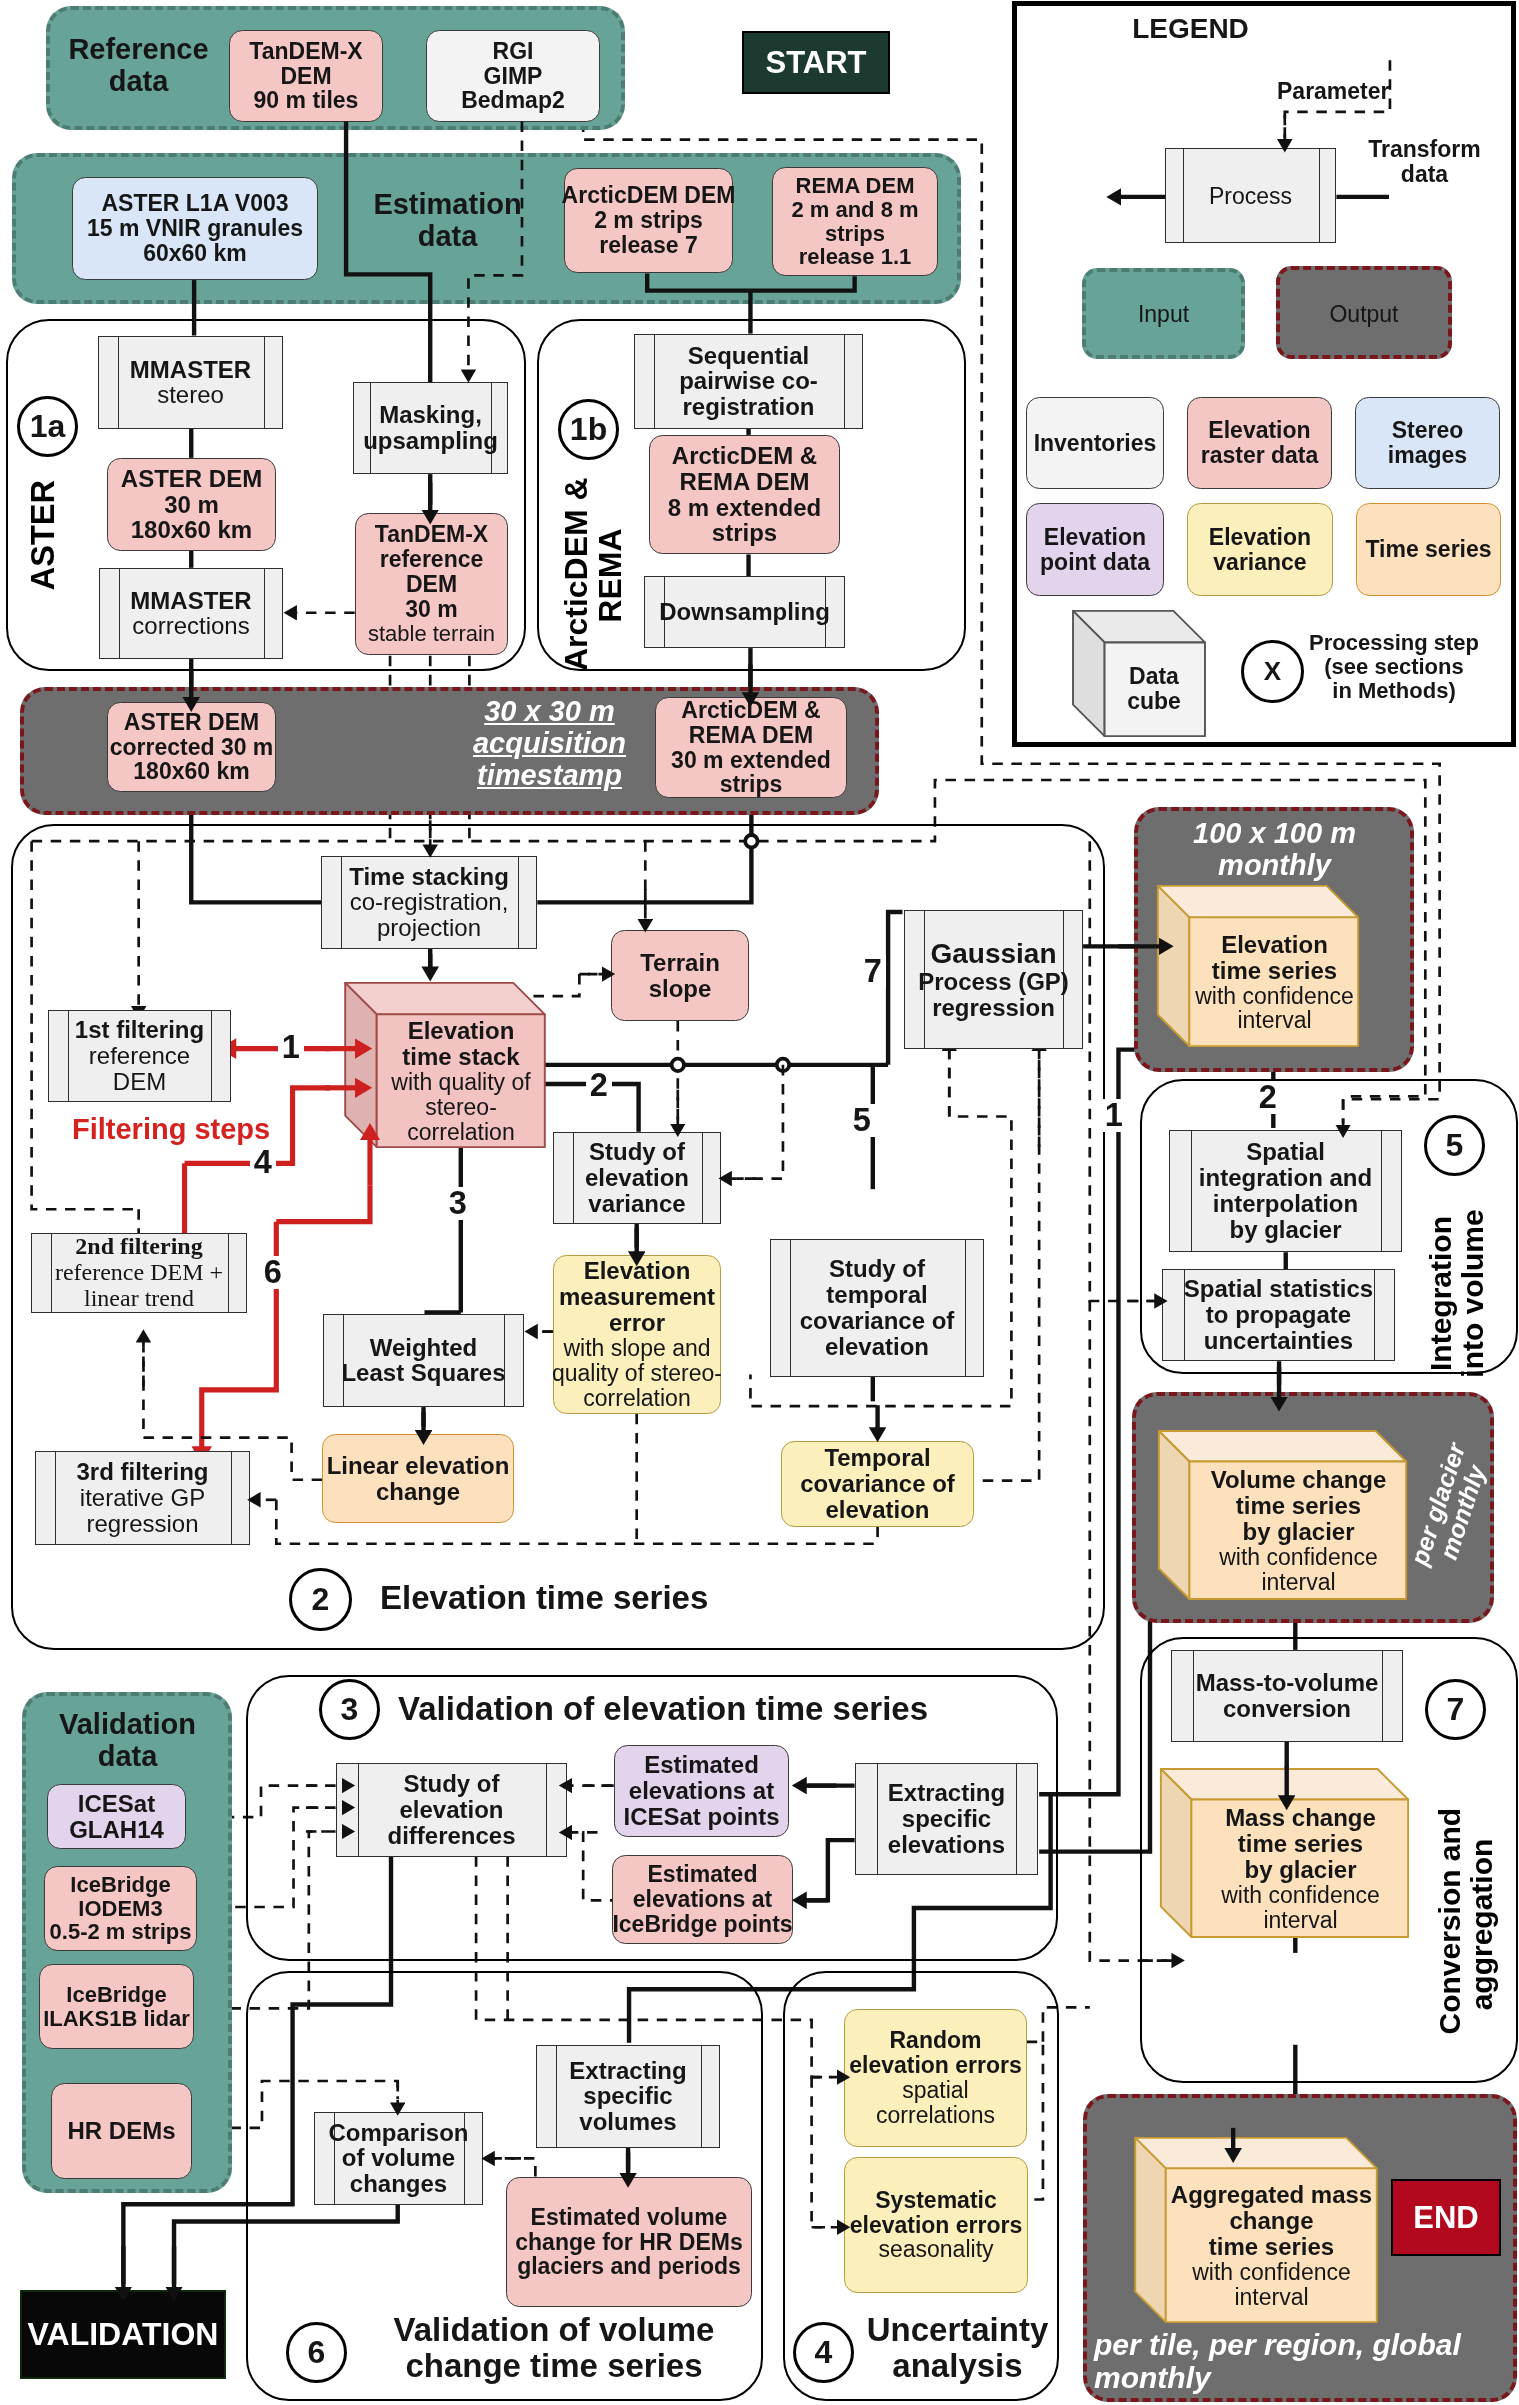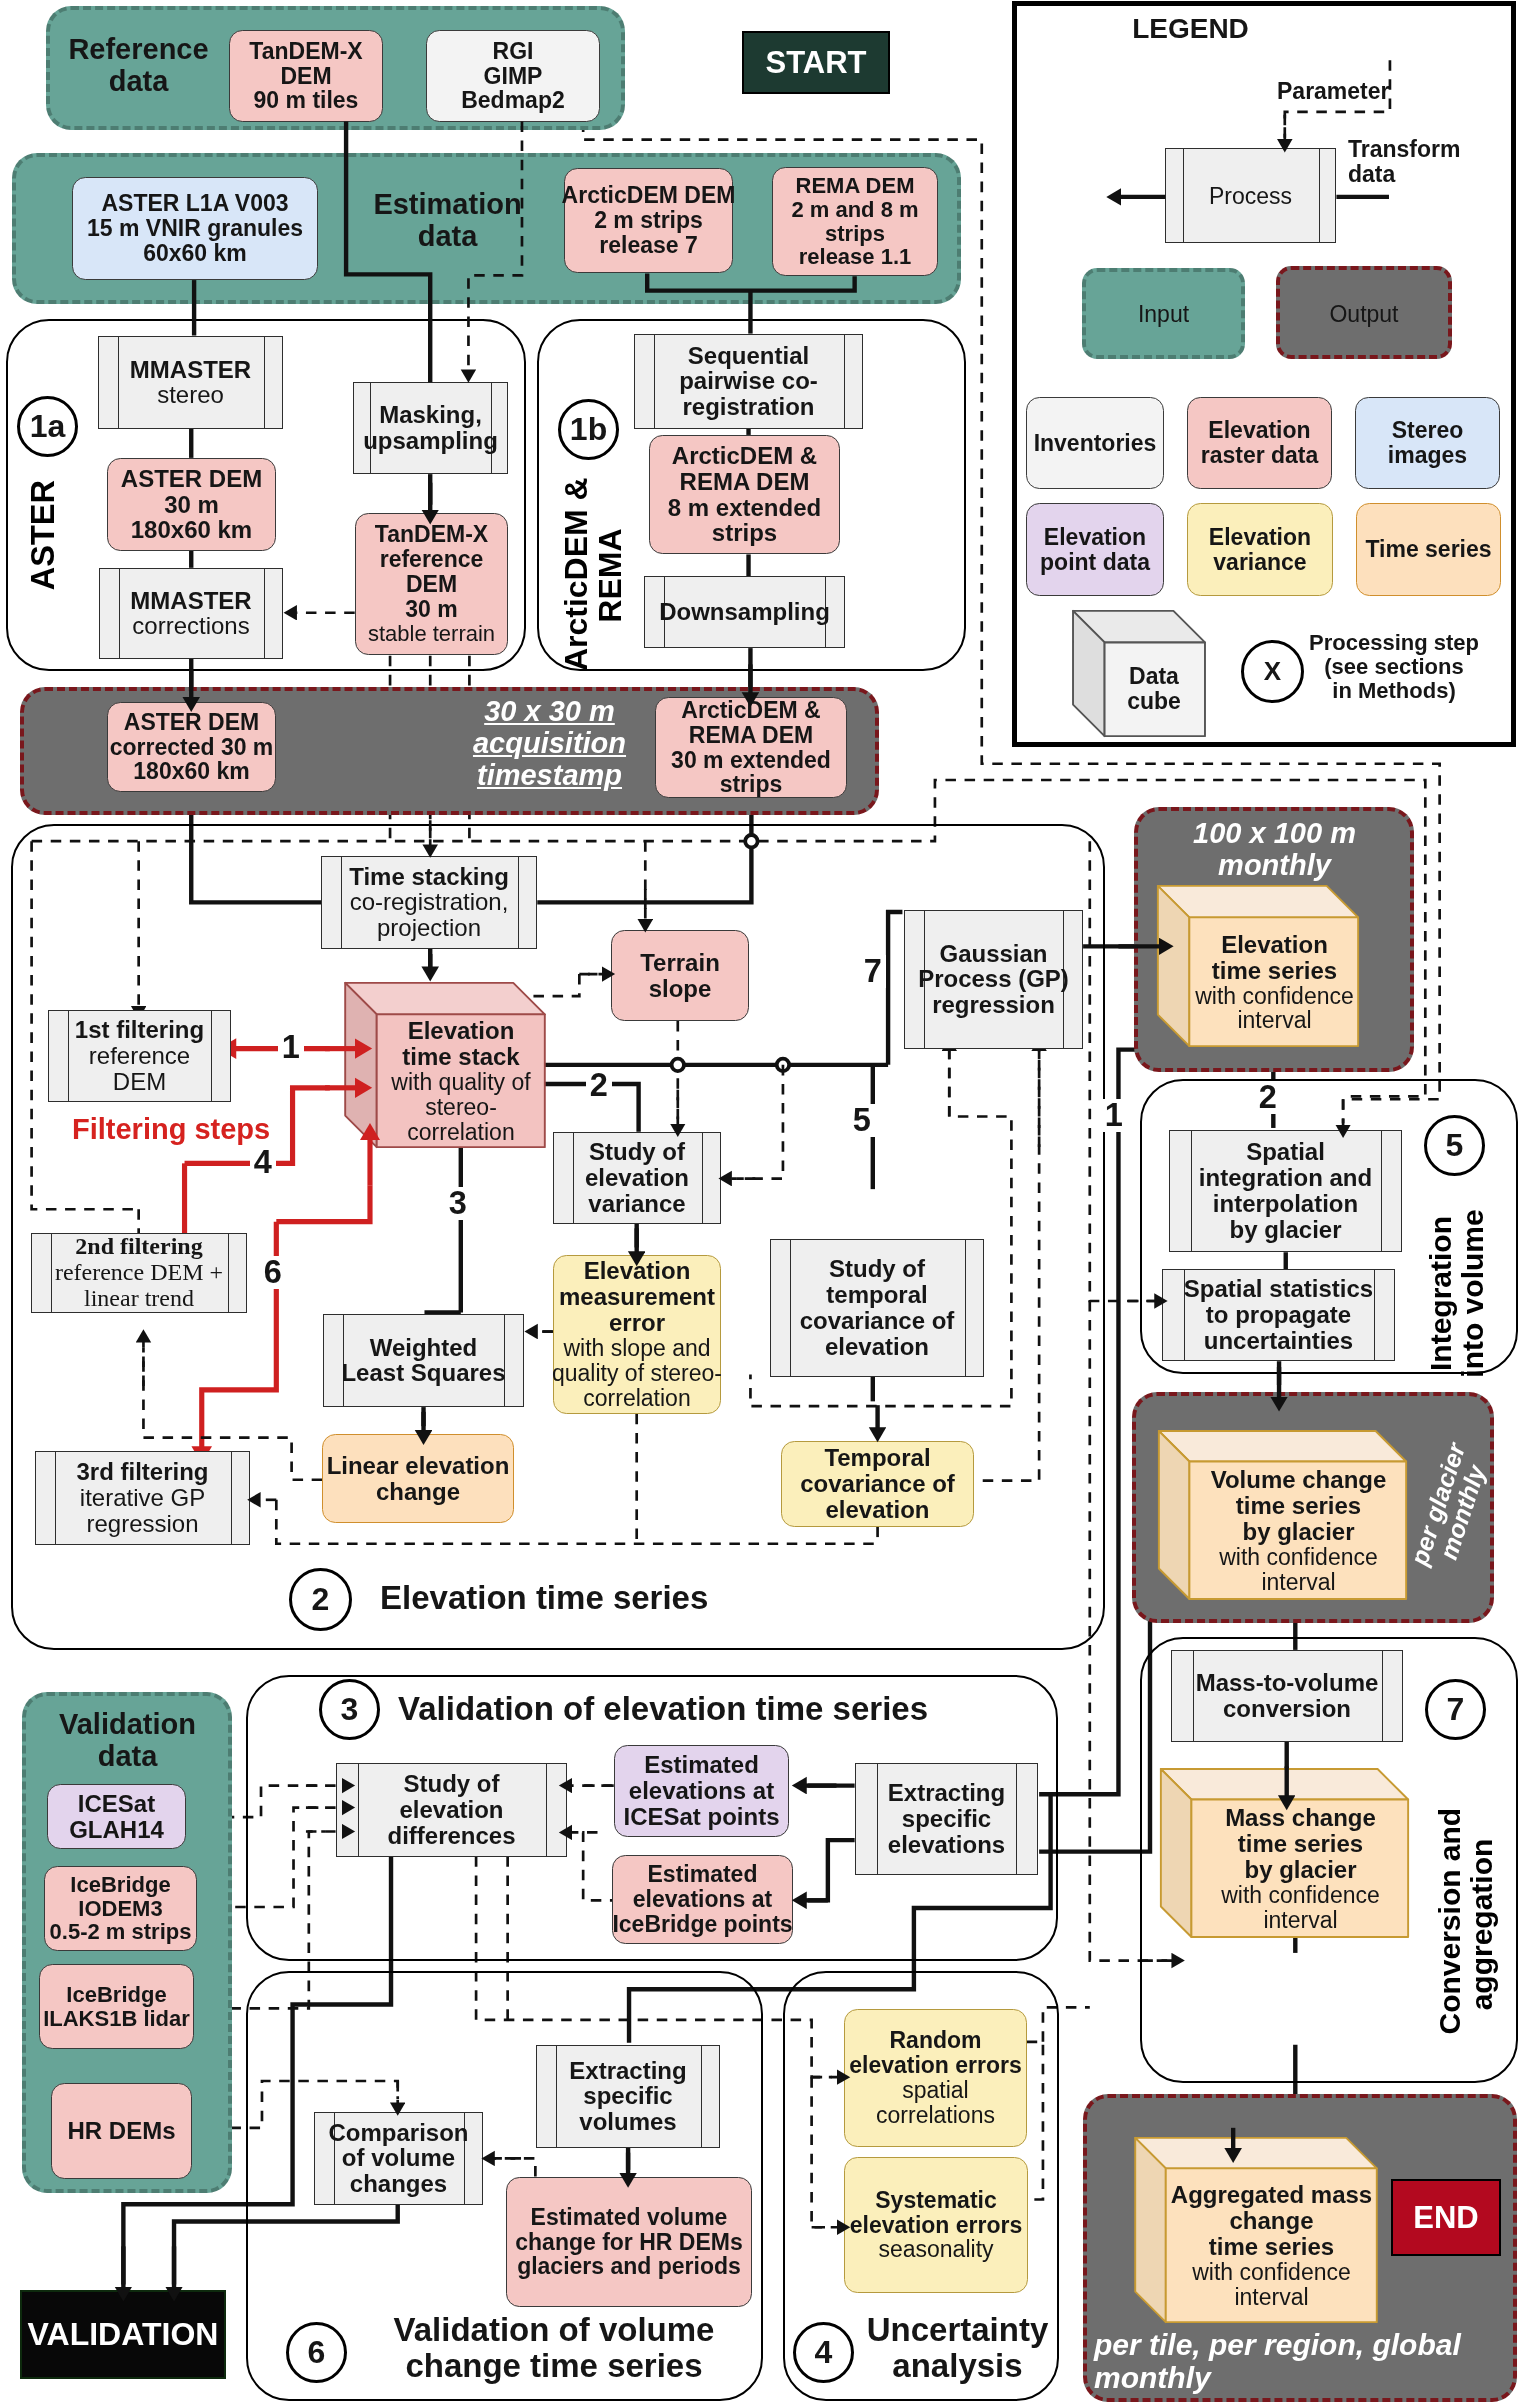--- a/index.html
+++ b/index.html
@@ -343,21 +343,21 @@
 <div class="b" style="font-size:24px">measurement</div>
 <div class="b" style="font-size:24px">error</div>
 <div style="font-size:23px">with slope and</div>
 <div style="font-size:23px">quality of stereo-</div>
 <div style="font-size:23px">correlation</div>
 </div>
 <div class="proc" style="left:904px;top:910px;width:179px;height:139px;">
 <i class="bar" style="left:19px"></i>
 <i class="bar" style="left:158px"></i>
 <div class="txt">
-<div class="b" style="font-size:24px">Gaussian</div>
+<div class="b" style="font-size:28px">Gaussian</div>
 <div class="b" style="font-size:24px">Process (GP)</div>
 <div class="b" style="font-size:24px">regression</div>
 </div>
     </div>
 <div class="proc" style="left:770px;top:1239px;width:214px;height:138px;">
 <i class="bar" style="left:19px"></i>
 <i class="bar" style="left:194px"></i>
 <div class="txt">
 <div class="b" style="font-size:24px">Study of</div>
 <div class="b" style="font-size:24px">temporal</div>
@@ -617,21 +617,21 @@
 <div class="abs legendbox" style="left:1012px;top:1px;width:504px;height:746px;"></div>
 <div class="abs" style="left:1013px;top:13.4px;width:355px;text-align:center;font-size:28px;font-weight:bold;"><span>LEGEND</span></div>
 <div class="abs" style="left:1277px;top:78px;width:115px;font-size:23px;font-weight:bold;"><span>Parameter</span></div>
 <div class="proc" style="left:1165px;top:148px;width:171px;height:95px;">
 <i class="bar" style="left:17px"></i>
 <i class="bar" style="left:153px"></i>
 <div class="txt">
 </div>
     </div>
 <div class="abs" style="left:1165px;top:183px;width:171px;text-align:center;font-size:23px;"><span>Process</span></div>
-<div class="abs" style="left:1348px;top:137px;width:153px;text-align:left;font-size:23px;line-height:1.1;">
+<div class="abs" style="left:1348px;top:137px;width:153px;text-align:center;font-size:23px;line-height:1.1;">
 <div class="b">Transform</div>
 <div class="b">data</div>
 </div>
 <div class="abs" style="left:1082px;top:268px;width:163px;height:91px;background:#67a497;border:4.8px dashed #4d7d72;border-radius:15.3px;"></div>
 <div class="abs" style="left:1082px;top:301px;width:163px;text-align:center;font-size:23px;"><span>Input</span></div>
 <div class="abs" style="left:1276px;top:266px;width:176px;height:93px;background:#6e6e6e;border:4.8px dashed #79171c;border-radius:15.3px;"></div>
 <div class="abs" style="left:1276px;top:301px;width:176px;text-align:center;font-size:23px;"><span>Output</span></div>
 <div class="abs nd rr whitebx" style="left:1026px;top:397px;width:138px;height:92px;font-size:23px;font-weight:bold;">
       <div>Inventories</div>
     </div>

